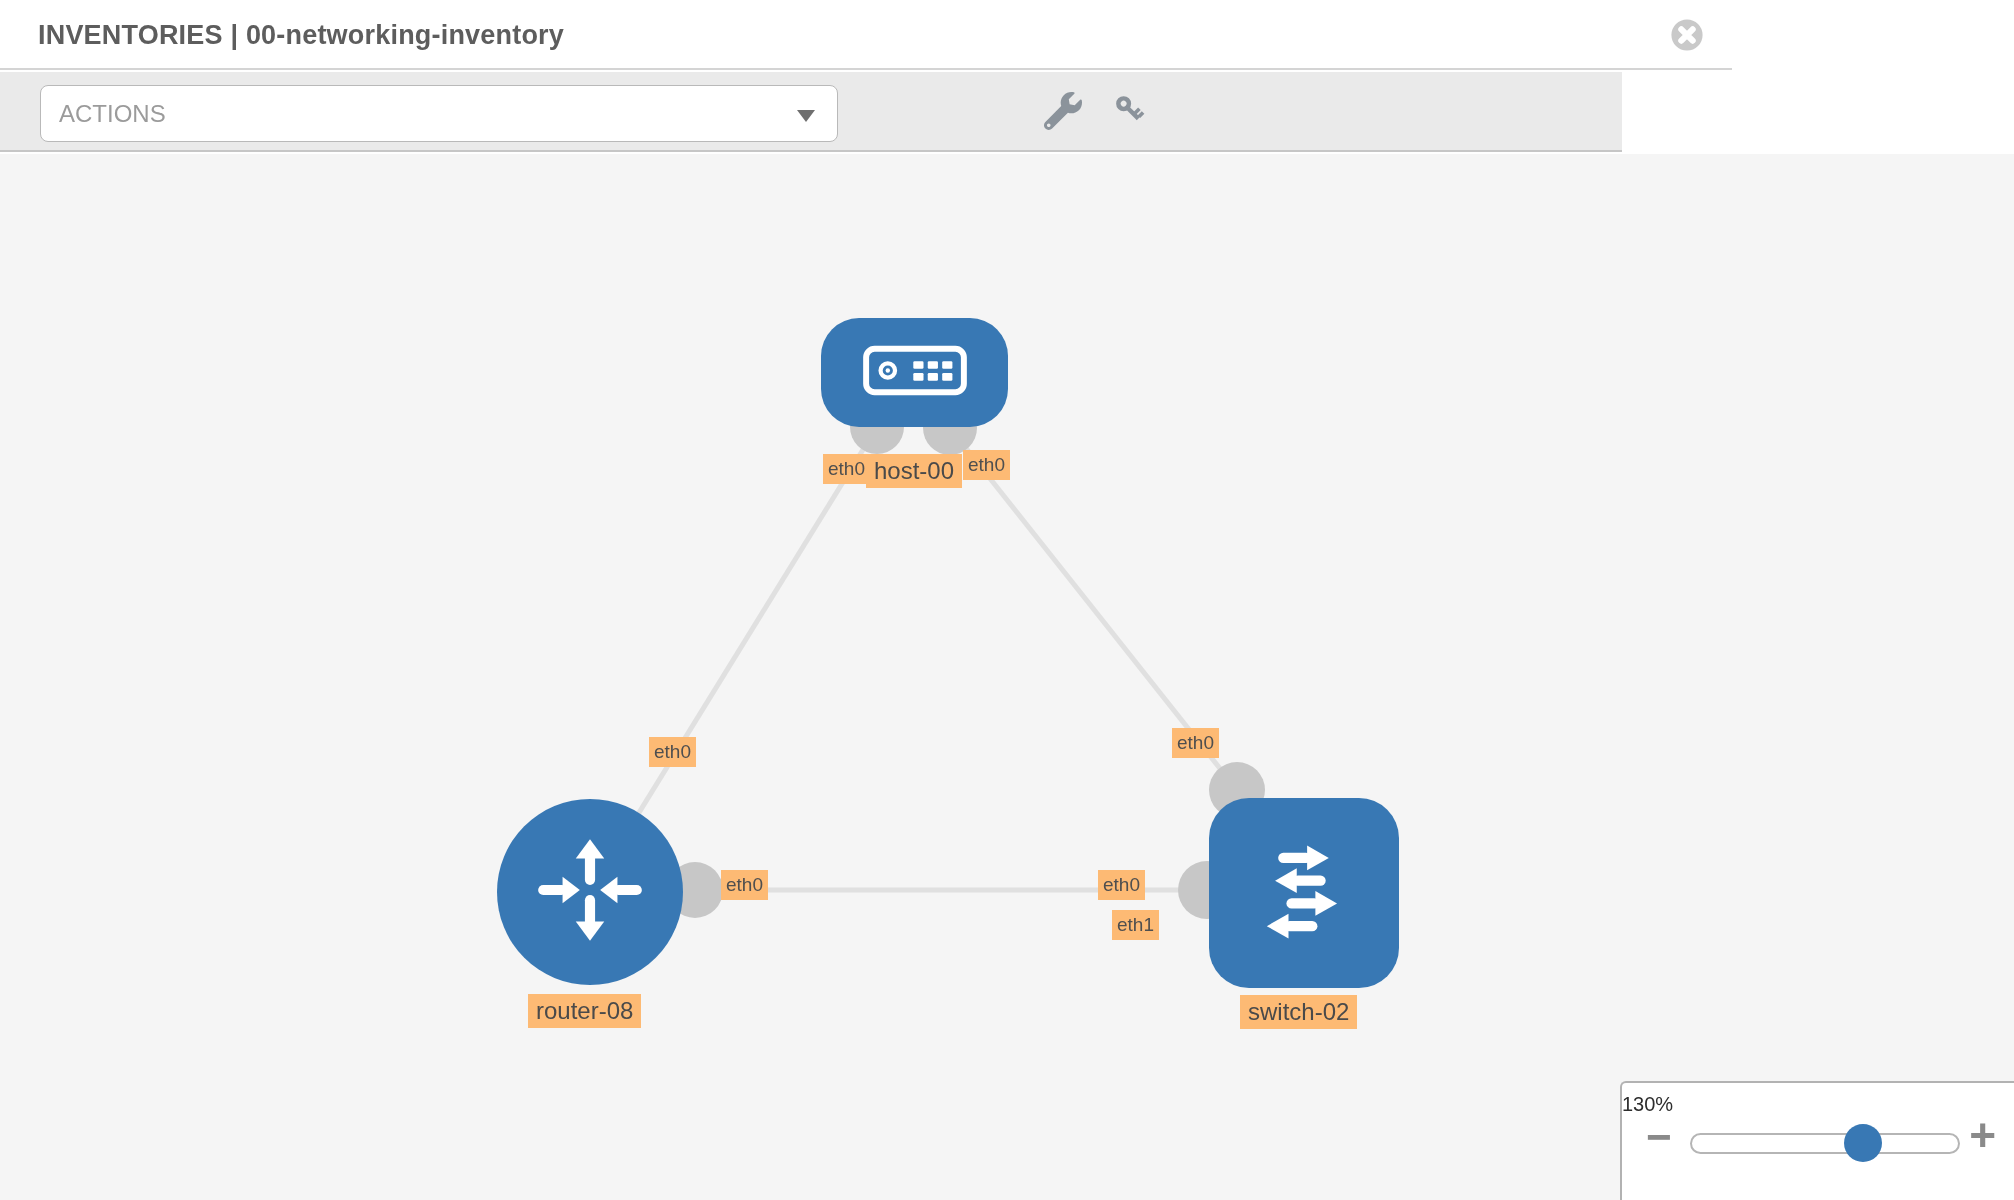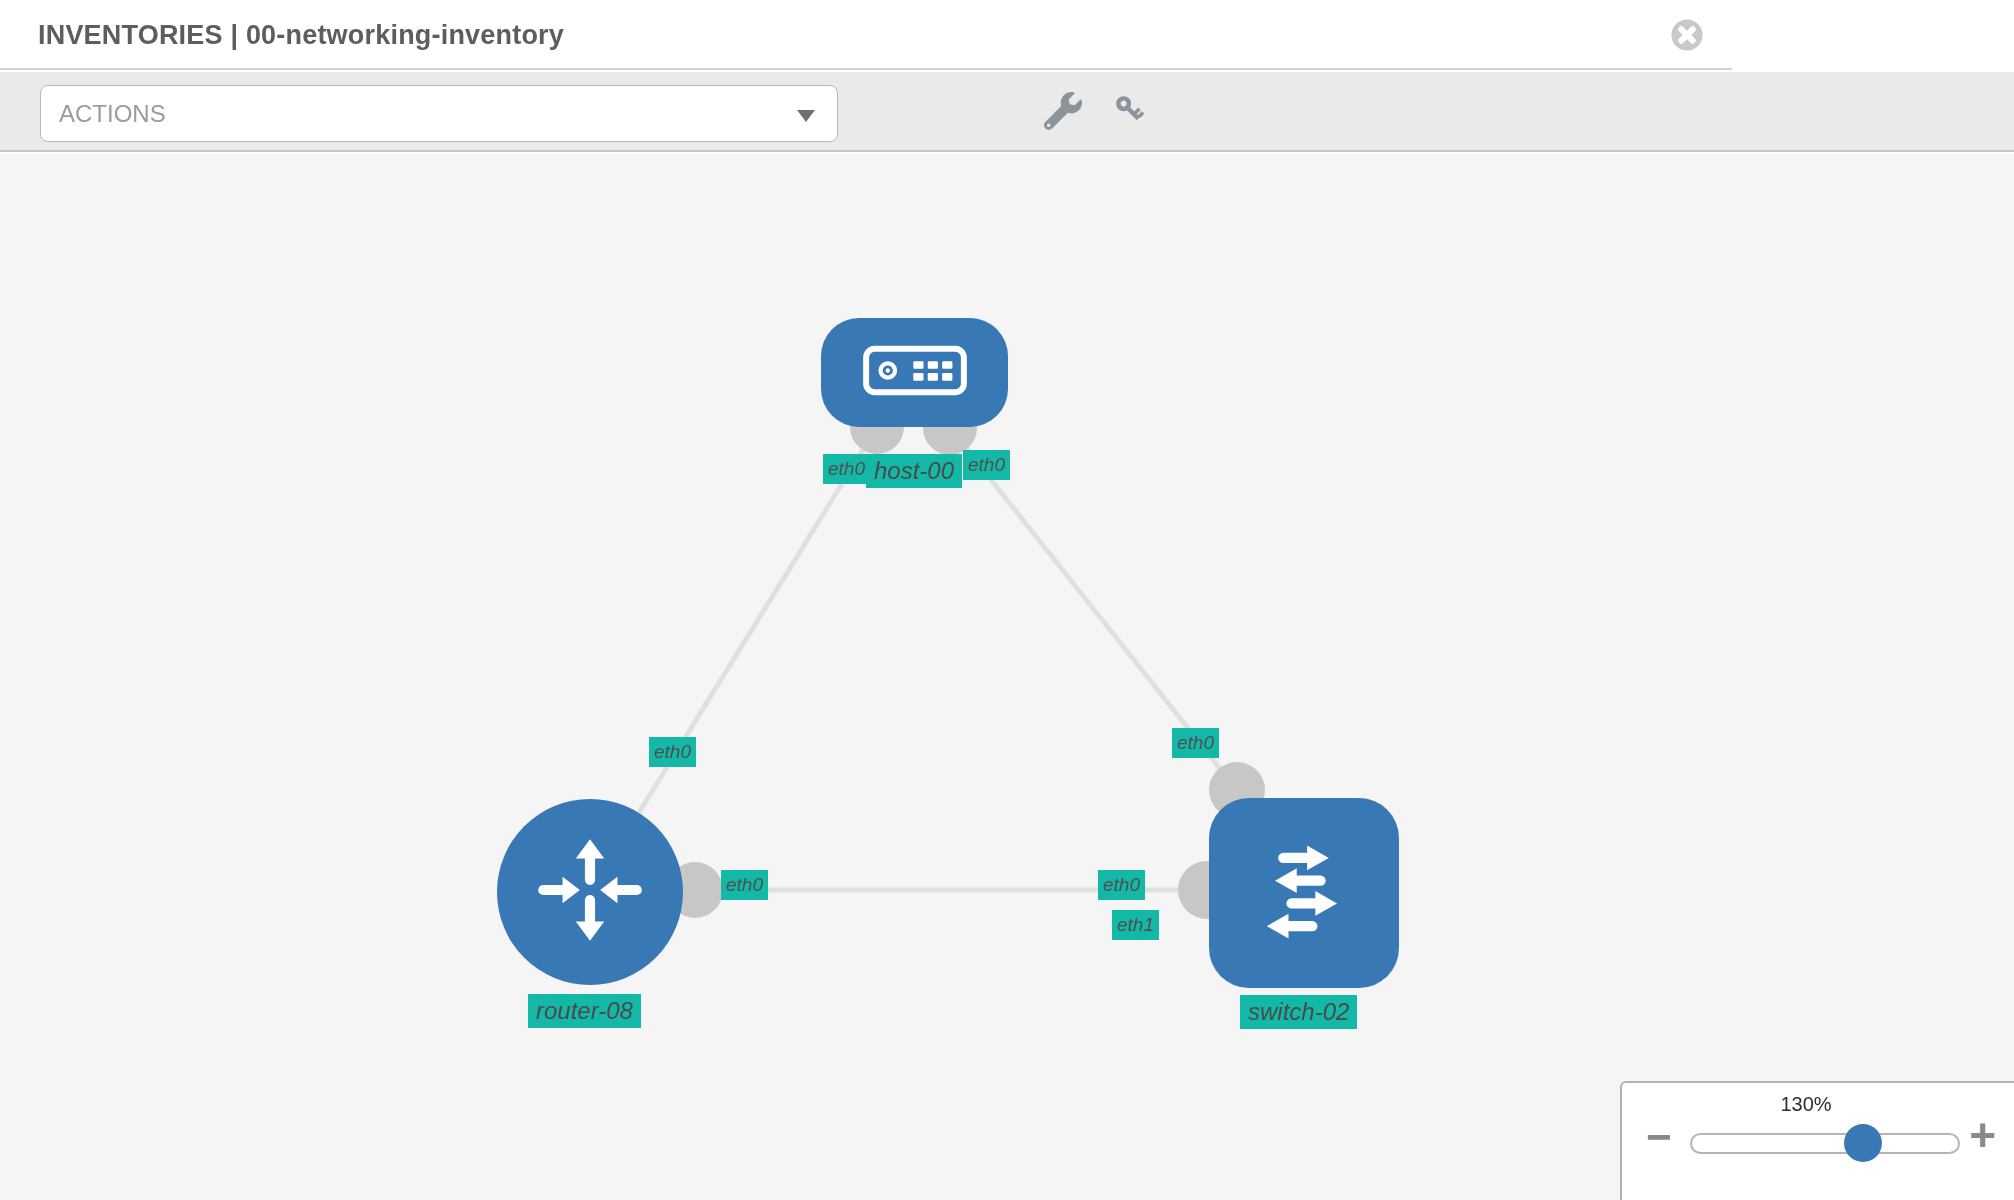--- a/index.html
+++ b/index.html
@@ -7,21 +7,21 @@
               font-family:"Liberation Sans", sans-serif; position:relative; }
 
   
   .header { position:absolute; top:0; left:0; width:1732px; height:70px;
             background:#ffffff; border-bottom:2px solid #d4d4d4; z-index:5; }
   .page-title { position:absolute; left:38px; top:0; line-height:70px;
                 font-size:27px; font-weight:bold; color:#5d5d5d; letter-spacing:0.2px; }
   .close-btn { position:absolute; right:28px; top:18px; width:34px; height:34px; cursor:pointer; }
 
   
-  .toolbar { position:absolute; top:72px; left:0; width:2014px; height:80px;
+  .toolbar { position:absolute; top:72px; left:0; width:1622px; height:80px;
              background:#eaeaea; border-bottom:2px solid #c6c6c6; z-index:5; }
   .dd { position:absolute; top:13px; height:57px; background:#fff;
         border:1px solid #b9b9b9; border-radius:8px; font-size:24px; color:#9b9b9b;
         line-height:55px; padding-left:18px; cursor:pointer; }
   .dd-actions { left:40px;  width:798px; }
   .dd-search  { left:1182px; width:793px; }
   .caret { position:absolute; right:22px; top:24px; width:0; height:0;
            border-left:9px solid transparent; border-right:9px solid transparent;
            border-top:12px solid #6f6f6f; }
   .tool-icon { position:absolute; top:20px; width:40px; height:40px; cursor:pointer; }
@@ -32,40 +32,40 @@
   .canvas { position:absolute; top:154px; left:0; width:2014px; height:1046px;
             background:#f5f5f5; overflow:hidden; }
   .links-layer { position:absolute; left:0; top:0; width:2014px; height:1046px; }
 
   .node { position:absolute; background:#3878b4; display:flex;
           align-items:center; justify-content:center; cursor:pointer; z-index:2; }
   .node-host   { left:821px;  top:164px; width:187px; height:109px; border-radius:38px; }
   .node-router { left:497px;  top:645px; width:186px; height:186px; border-radius:50%; }
   .node-switch { left:1209px; top:644px; width:190px; height:190px; border-radius:40px; }
 
-  .lbl { position:absolute; background:#14b8a6; color:#4f4f4f; font-size:19px;
-         line-height:1.15; padding:4px 5px; white-space:nowrap; z-index:3;font-style:italic; }
+  .lbl { position:absolute; background:#fdba74; color:#4f4f4f; font-size:19px;
+         line-height:1.15; padding:4px 5px; white-space:nowrap; z-index:3; }
   .lbl-name { font-size:24px; color:#4a4a4a; padding:3px 8px; }
 
   .lbl-host-left    { left:823px;  top:300px; }
   .lbl-host-name    { left:866px;  top:288px;margin-top:12px; }
   .lbl-host-right   { left:963px;  top:296px; }
   .lbl-router-top   { left:649px;  top:583px; }
   .lbl-router-right { left:721px;  top:716px; }
   .lbl-switch-back  { left:1098px; top:716px; z-index:3; }
   .lbl-switch-front { left:1112px; top:740px; z-index:4;margin-top:16px; }
   .lbl-switch-top   { left:1172px; top:574px; }
   .lbl-router-name  { left:528px;  top:840px; }
   .lbl-switch-name  { left:1240px; top:841px; }
 
   
   .zoom-panel { position:absolute; right:0; bottom:0; width:394px; height:119px;
                 background:#fff; border-top:2px solid #b2b2b2; border-left:2px solid #b2b2b2;
                 border-top-left-radius:6px; z-index:6; }
-  .zoom-value { position:absolute; left:0; right:24px; top:10px; text-align:center;
+  .zoom-value { position:absolute; left:0; right:24px; top:10px; text-align:left;
                 font-size:20px; color:#2d2d2d; }
   .zoom-minus { position:absolute; left:24px; top:30px; font-size:44px; font-weight:bold;
                 color:#8a8a8a; line-height:48px; cursor:pointer; }
   .zoom-plus  { position:absolute; right:18px; top:28px; font-size:46px; font-weight:bold;
                 color:#8a8a8a; line-height:48px; cursor:pointer; }
   .zoom-track { position:absolute; left:68px; top:50px; width:270px; height:21px;
                 border:2px solid #b5b5b5; border-radius:11px; background:#fff; cursor:pointer; }
   .zoom-thumb { position:absolute; left:222px; top:41px; width:38px; height:38px;
                 border-radius:50%; background:#3878b4; cursor:grab; }
 </style>

